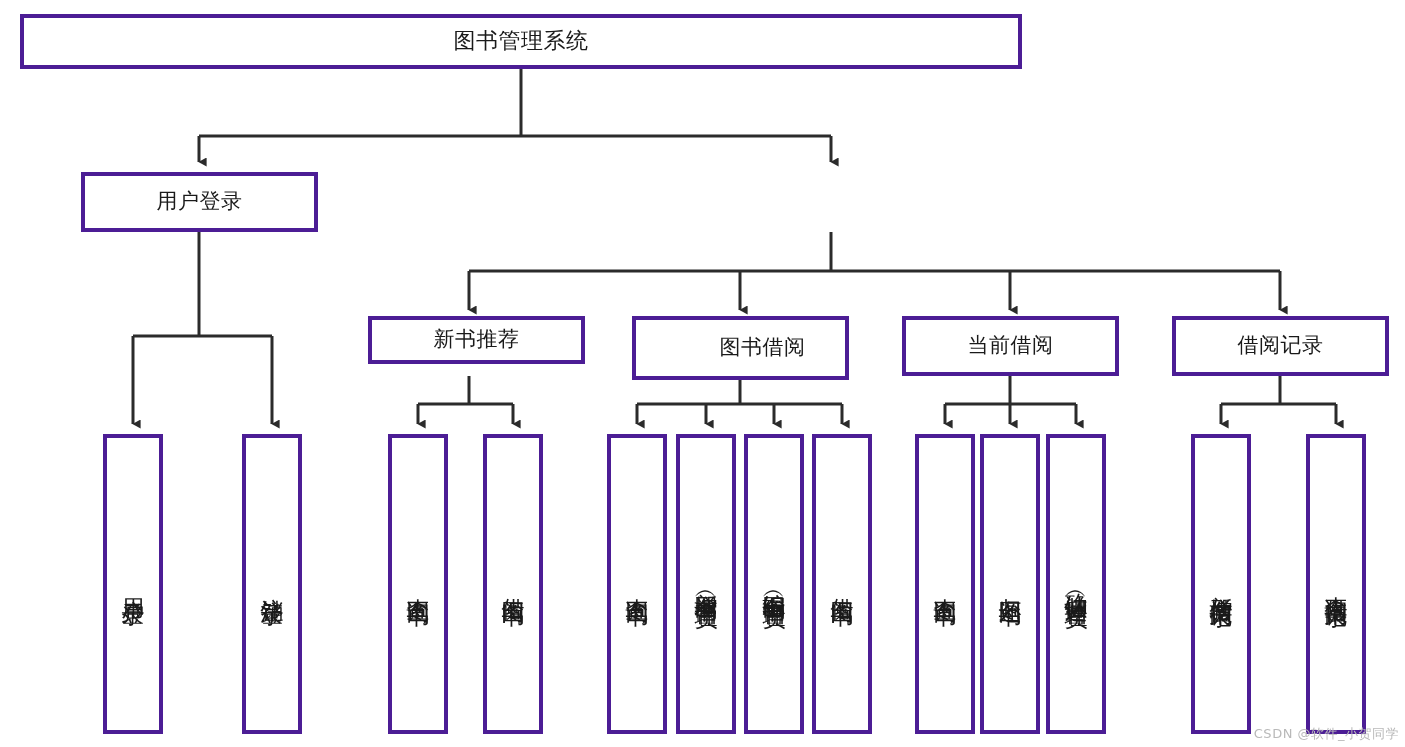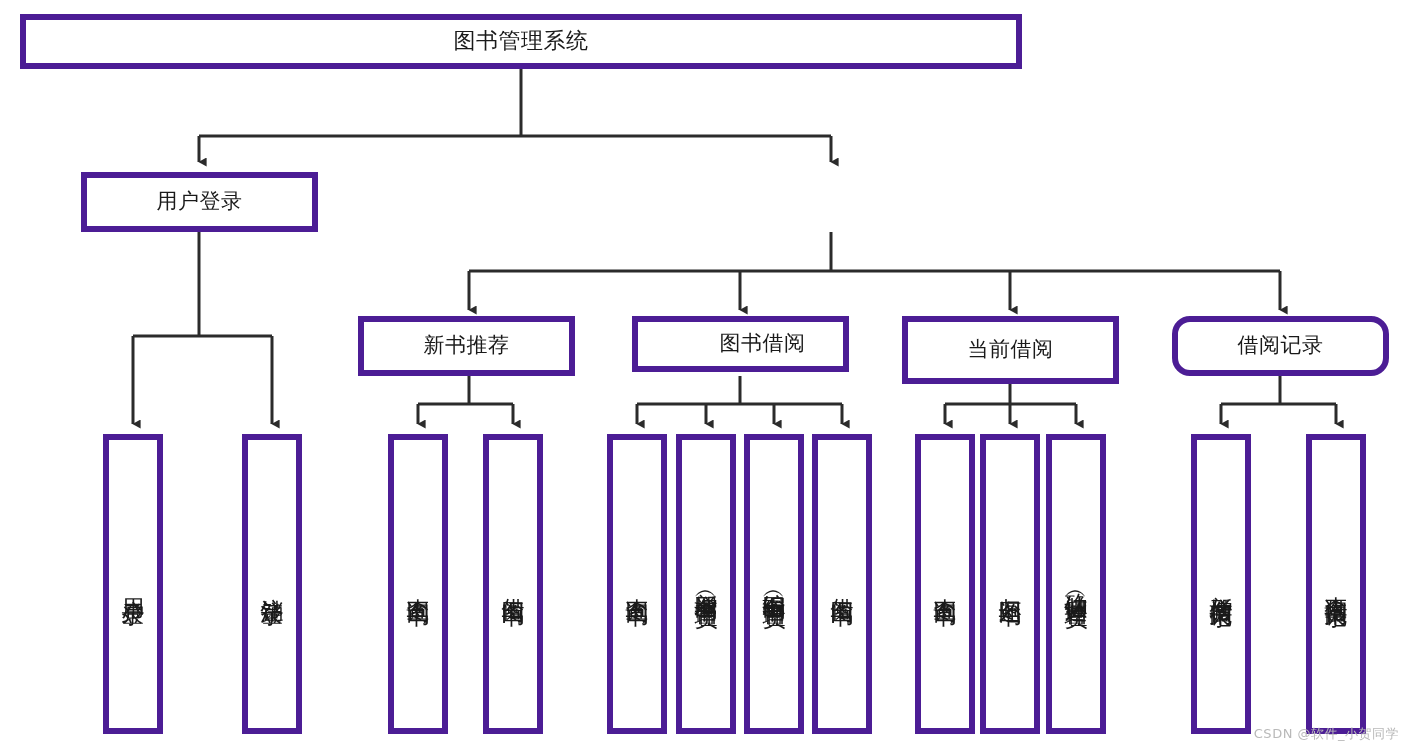--- a/index.html
+++ b/index.html
@@ -22,21 +22,21 @@
     position: absolute;
     left: 0;
     top: 0;
     width: 1405px;
     height: 747px;
     pointer-events: none;
   }
   .node {
     position: absolute;
     box-sizing: border-box;
-    border: 6px solid #4c1d95;
+    border: 4px solid #4c1d95;
     background: #ffffff;
     display: flex;
     align-items: center;
     justify-content: center;
     color: #1a1a1a;
     z-index: 2;
   }
   .node .node-label {
     display: block;
     text-align: center;
@@ -132,30 +132,30 @@
   </svg>
 
   <div class="node horiz root" style="left:20px; top:14px; width:1002px; height:55px;">
     <span class="node-label">图书管理系统</span>
   </div>
 
   <div class="node horiz" style="left:81px; top:172px; width:237px; height:60px;">
     <span class="node-label">用户登录</span>
   </div>
 
-  <div class="node horiz" style="left:358px; top:316px; width:217px; height:60px;">
+  <div class="node horiz" style="left:368px; top:316px; width:217px; height:48px;">
     <span class="node-label">新书推荐</span>
   </div>
-  <div class="node horiz" style="left:632px; top:316px; width:217px; height:56px;padding-left:44px;">
+  <div class="node horiz" style="left:632px; top:316px; width:217px; height:64px;padding-left:44px;">
     <span class="node-label">图书借阅</span>
   </div>
-  <div class="node horiz" style="left:902px; top:316px; width:217px; height:68px;">
+  <div class="node horiz" style="left:902px; top:316px; width:217px; height:60px;">
     <span class="node-label">当前借阅</span>
   </div>
-  <div class="node horiz" style="left:1172px; top:316px; width:217px; height:60px;border-radius:18px;">
+  <div class="node horiz" style="left:1172px; top:316px; width:217px; height:60px;">
     <span class="node-label">借阅记录</span>
   </div>
 
   <div class="node vert" style="left:103px; top:434px; width:60px; height:300px;">
     <span class="node-label">用户登录</span>
   </div>
   <div class="node vert" style="left:242px; top:434px; width:60px; height:300px;">
     <span class="node-label">注销登录</span>
   </div>
 

